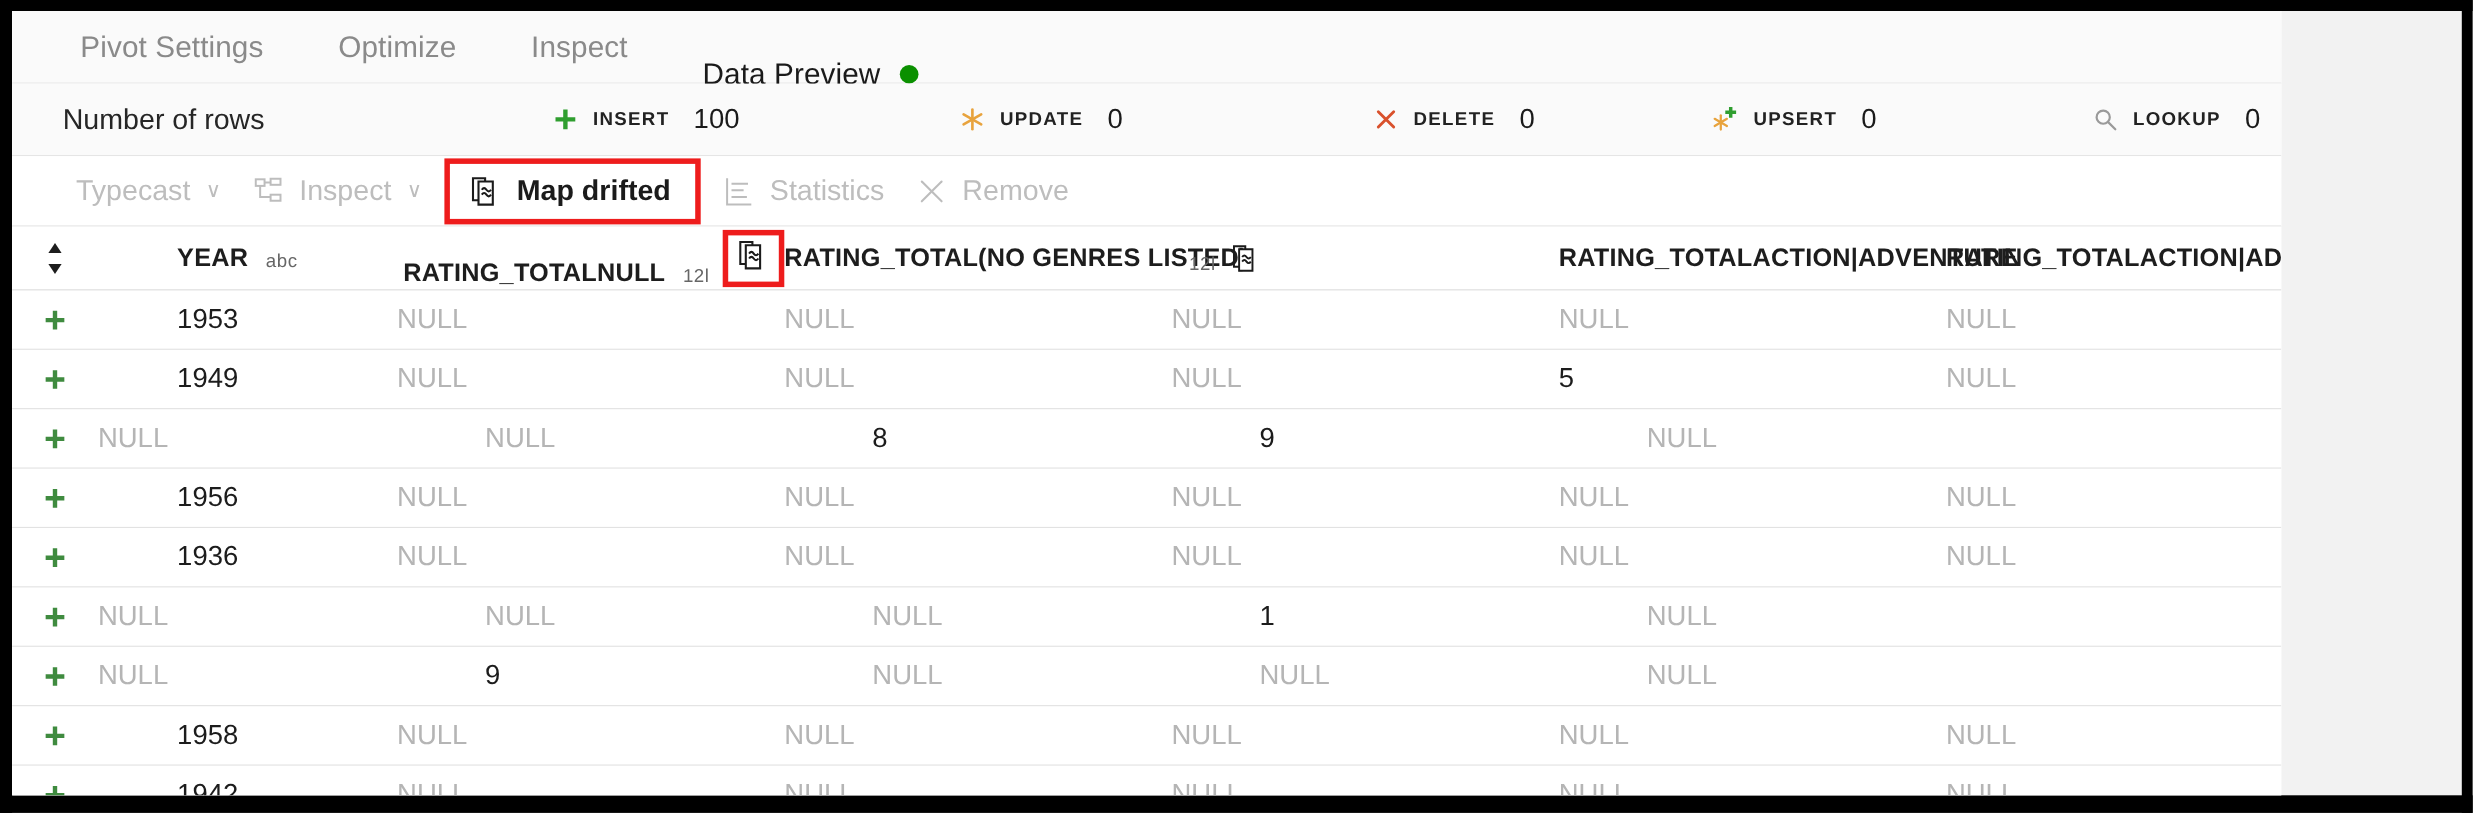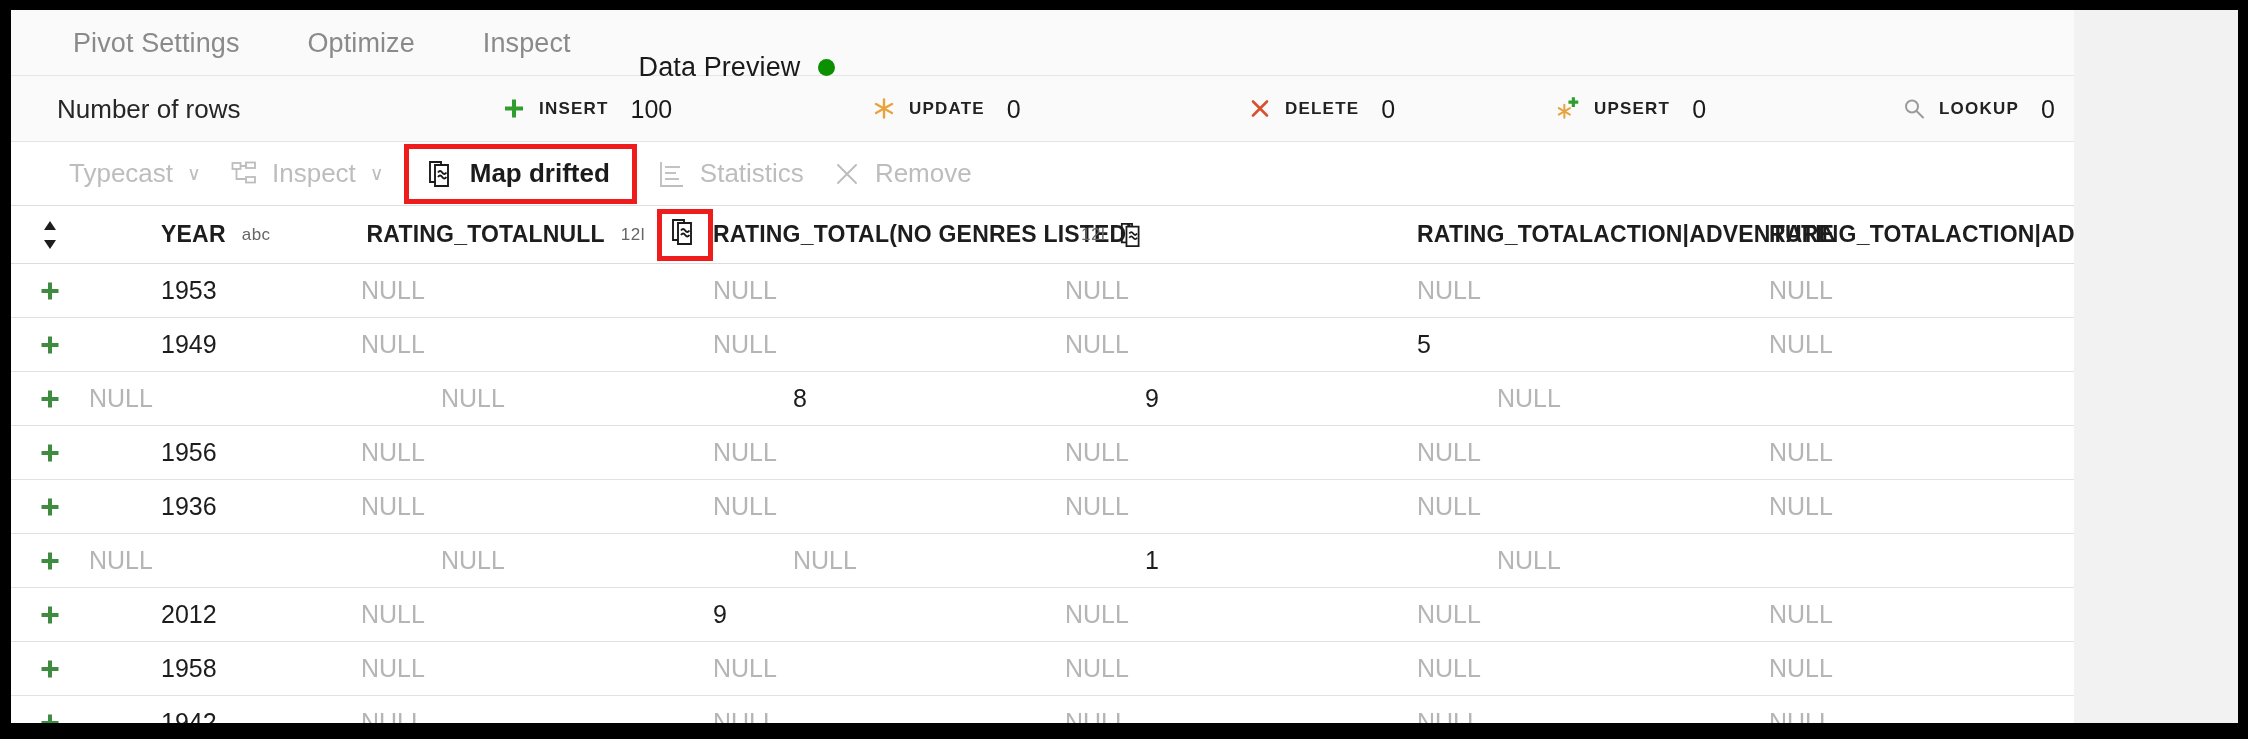--- a/index.html
+++ b/index.html
@@ -139,21 +139,21 @@
   .c-year   { width:272px; flex:0 0 272px; padding-left:72px; }
   .c-1      { width:352px; flex:0 0 352px; }
   .c-2      { width:352px; flex:0 0 352px; }
   .c-3      { width:352px; flex:0 0 352px; }
   .c-4      { width:352px; flex:0 0 352px; }
   .c-5      { width:400px; flex:0 0 400px; }
 
   .trow.header .col {
     font-size:23px; font-weight:bold; color:#1d1d1d;
     letter-spacing:.2px; white-space:nowrap;
-    display:flex; align-items:center;
+    display:flex; align-items:flex-end;
   }
   .trow.header .c-year { justify-content:flex-start; }
   .hdr-right { justify-content:flex-end; padding-right:0; }
 
   .type-tag {
     font-size:17px; font-weight:normal; color:#666;
     margin-left:16px; letter-spacing:.5px; font-family:"Liberation Sans", sans-serif;
   }
   .hdr-ico { margin-left:14px; display:inline-flex; align-items:center; }
 
@@ -457,21 +457,20 @@
             <div class="c-3 cell rt null">NULL</div>
             <div class="c-4 cell rt">1</div>
             <div class="c-5 cell rt null">NULL</div>
           </div>
           <div class="trow">
             <div class="c-handle">
               <svg width="24" height="24" viewBox="0 0 24 24">
                 <path d="M10 3.5h4v6.5h6.5v4H14v6.5h-4V14H3.5v-4H10z" fill="#3f8b3f"></path>
               </svg>
             </div>
-            <div class="c-year cell">2012</div>
             <div class="c-1 cell rt null">NULL</div>
             <div class="c-2 cell rt">9</div>
             <div class="c-3 cell rt null">NULL</div>
             <div class="c-4 cell rt null">NULL</div>
             <div class="c-5 cell rt null">NULL</div>
           </div>
           <div class="trow">
             <div class="c-handle">
               <svg width="24" height="24" viewBox="0 0 24 24">
                 <path d="M10 3.5h4v6.5h6.5v4H14v6.5h-4V14H3.5v-4H10z" fill="#3f8b3f"></path>

